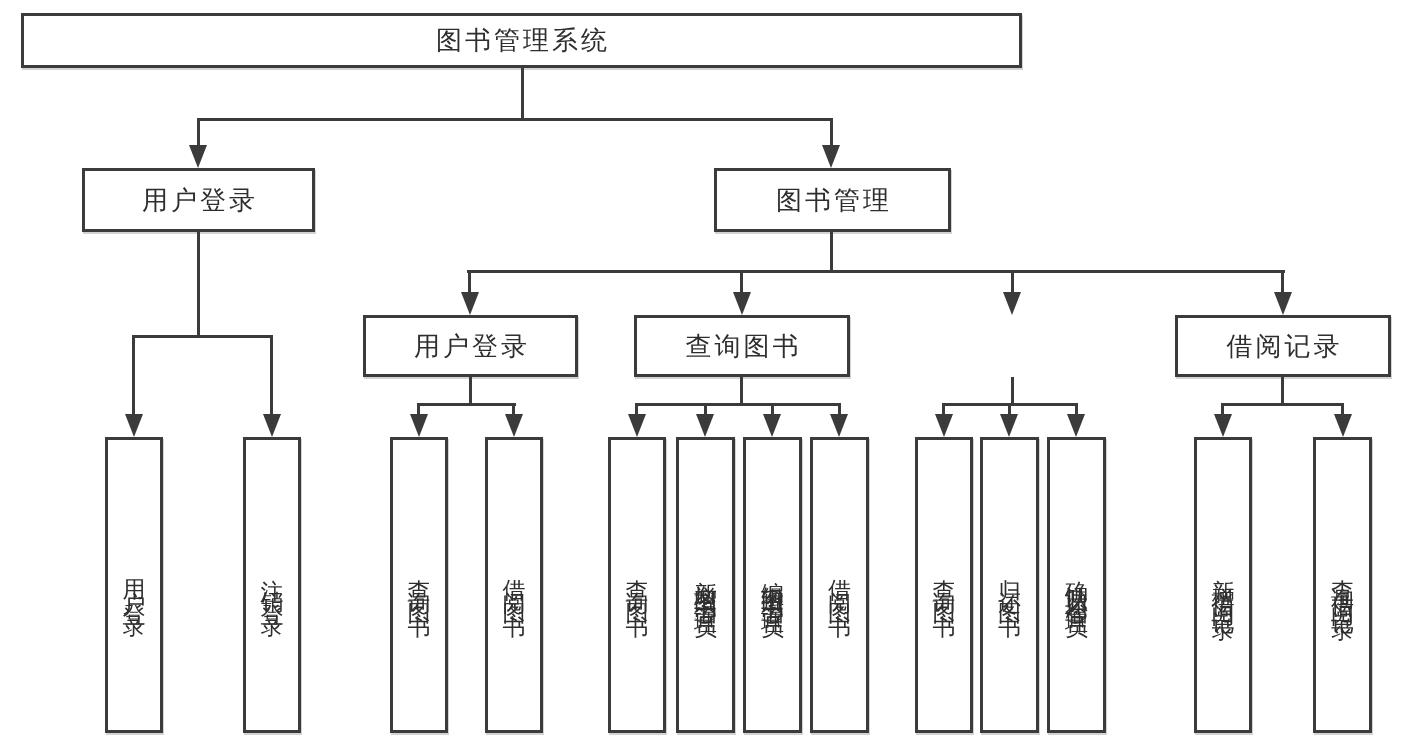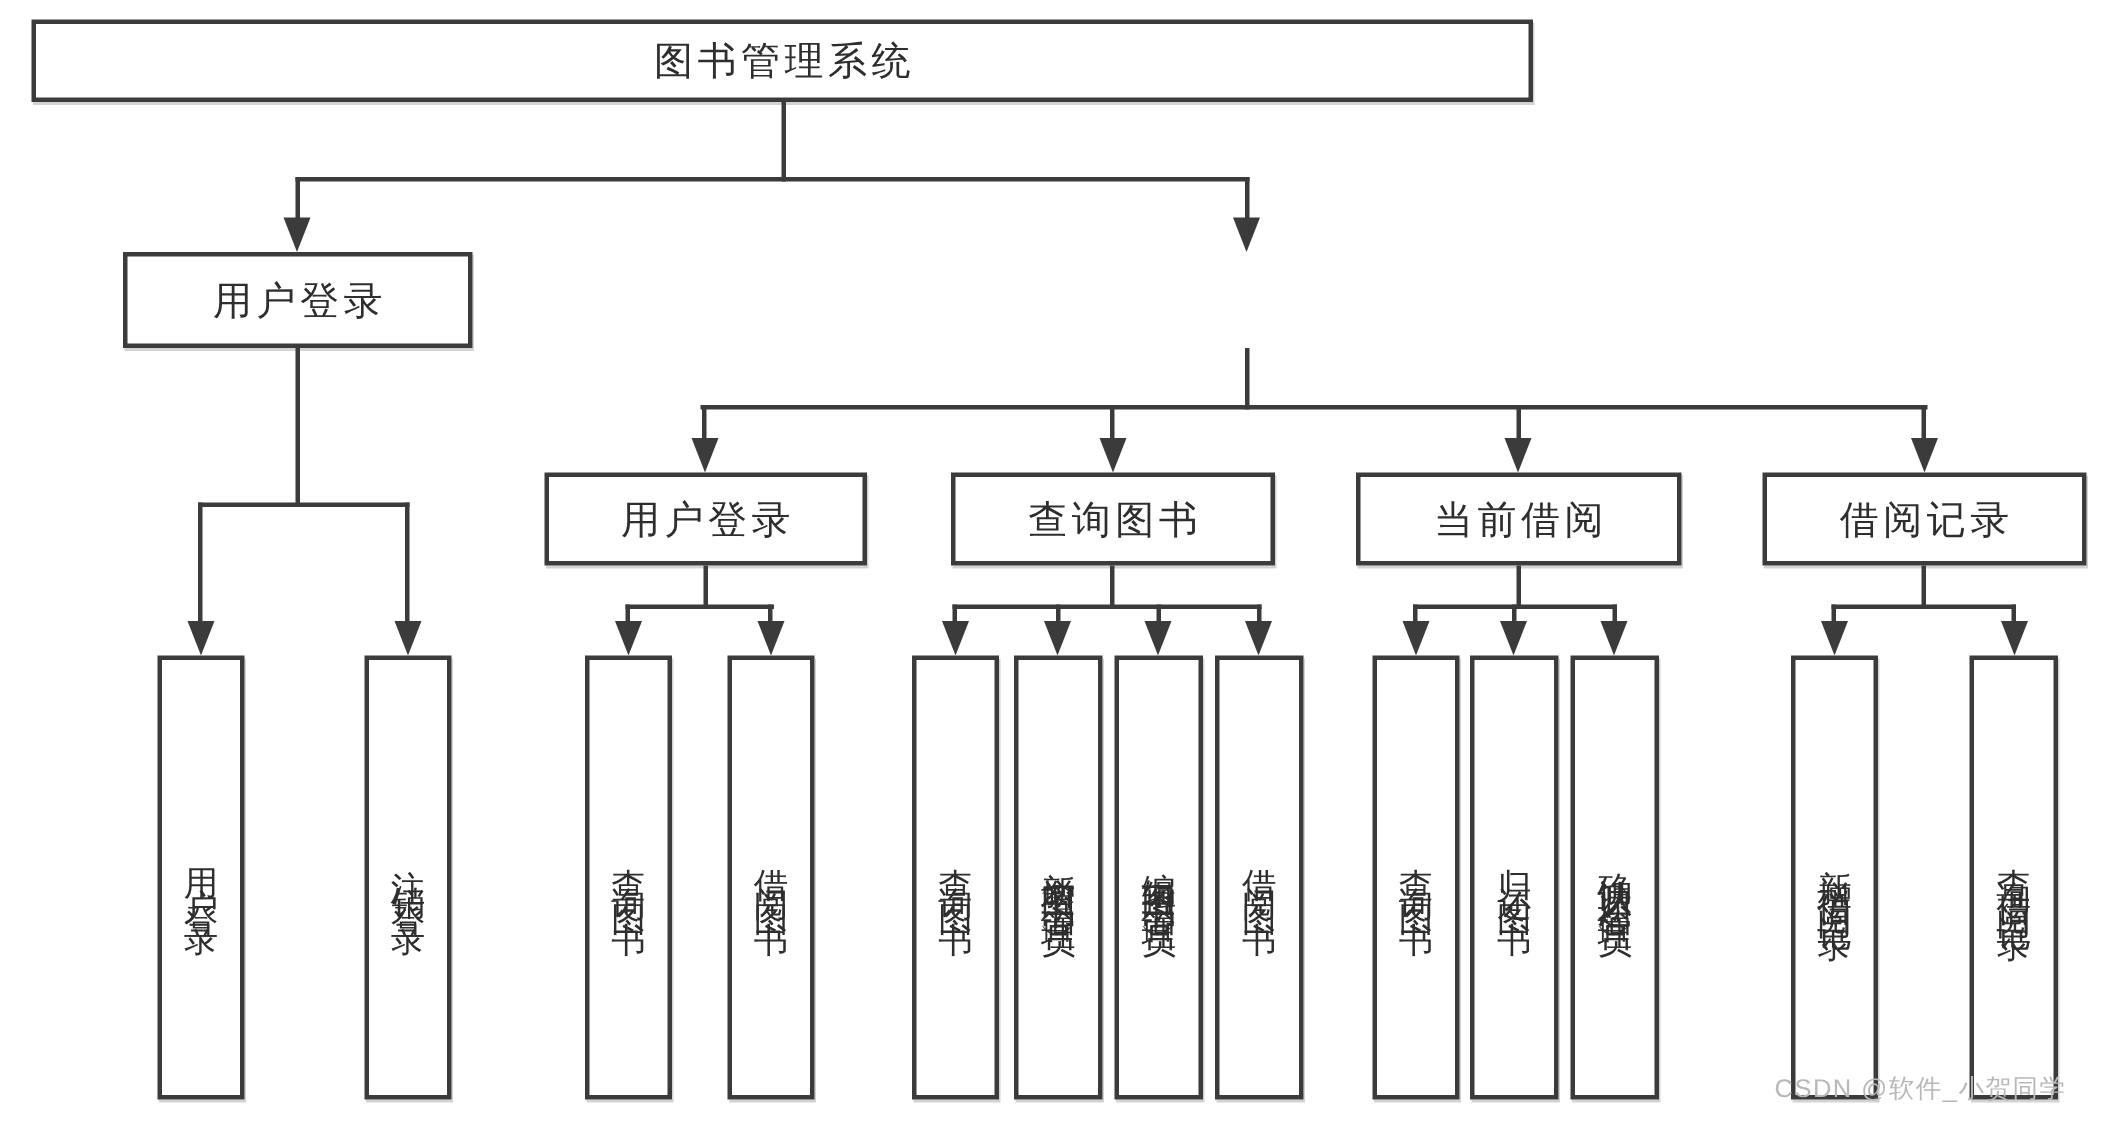--- a/index.html
+++ b/index.html
@@ -74,20 +74,23 @@
   <div class="ln v" style="left:521px;top:67px;height:54px"></div>
   <div class="ln h" style="left:197px;top:118px;width:636px"></div>
   <div class="ln v" style="left:197px;top:118px;height:30px"></div>
   <div class="ah" style="left:189px;top:145px"></div>
   <div class="ln v" style="left:830px;top:118px;height:30px"></div>
   <div class="ah" style="left:822px;top:145px"></div>
 
   <div class="node" style="left:82px;top:168px;width:233px;height:64px">
     <span class="hlabel">用户登录</span>
   </div>
+  <div class="node" style="left:714px;top:168px;width:237px;height:64px">
+    <span class="hlabel">图书管理</span>
+  </div>
 
   <div class="ln v" style="left:197px;top:232px;height:106px"></div>
   <div class="ln h" style="left:132px;top:335px;width:141px"></div>
   <div class="ln v" style="left:132px;top:335px;height:82px"></div>
   <div class="ah" style="left:125px;top:414px"></div>
   <div class="ln v" style="left:270px;top:335px;height:82px"></div>
   <div class="ah" style="left:263px;top:414px"></div>
 
   <div class="ln v" style="left:830px;top:232px;height:41px"></div>
   <div class="ln h" style="left:467px;top:270px;width:818px"></div>
@@ -98,23 +101,20 @@
   <div class="ln v" style="left:1011px;top:270px;height:25px"></div>
   <div class="ah" style="left:1003px;top:292px"></div>
   <div class="ln v" style="left:1281px;top:270px;height:25px"></div>
   <div class="ah" style="left:1274px;top:292px"></div>
 
   <div class="node" style="left:363px;top:315px;width:215px;height:62px">
     <span class="hlabel">用户登录</span>
   </div>
   <div class="node" style="left:634px;top:315px;width:216px;height:62px">
     <span class="hlabel">查询图书</span>
-  </div>
-  <div class="node" style="left:904px;top:315px;width:217px;height:62px">
-    <span class="hlabel">当前借阅</span>
   </div>
   <div class="node" style="left:1175px;top:315px;width:216px;height:62px">
     <span class="hlabel">借阅记录</span>
   </div>
 
   <div class="ln v" style="left:469px;top:377px;height:29px"></div>
   <div class="ln h" style="left:417px;top:403px;width:99px"></div>
   <div class="ln v" style="left:417px;top:403px;height:14px"></div>
   <div class="ah" style="left:410px;top:414px"></div>
   <div class="ln v" style="left:512px;top:403px;height:14px"></div>
@@ -184,15 +184,14 @@
     <span class="vtext ls9">确认归还（管理员）</span>
   </div>
 
   <div class="node leaf" style="left:1194px;top:437px;width:58px;height:296px">
     <span class="vtext ls6">新增借阅记录</span>
   </div>
   <div class="node leaf" style="left:1313px;top:437px;width:59px;height:296px">
     <span class="vtext ls6">查询借阅记录</span>
   </div>
 
-  <div class="watermark">CSDN @软件_小贺同学</div>
 
 </div>
 
 </body></html>

